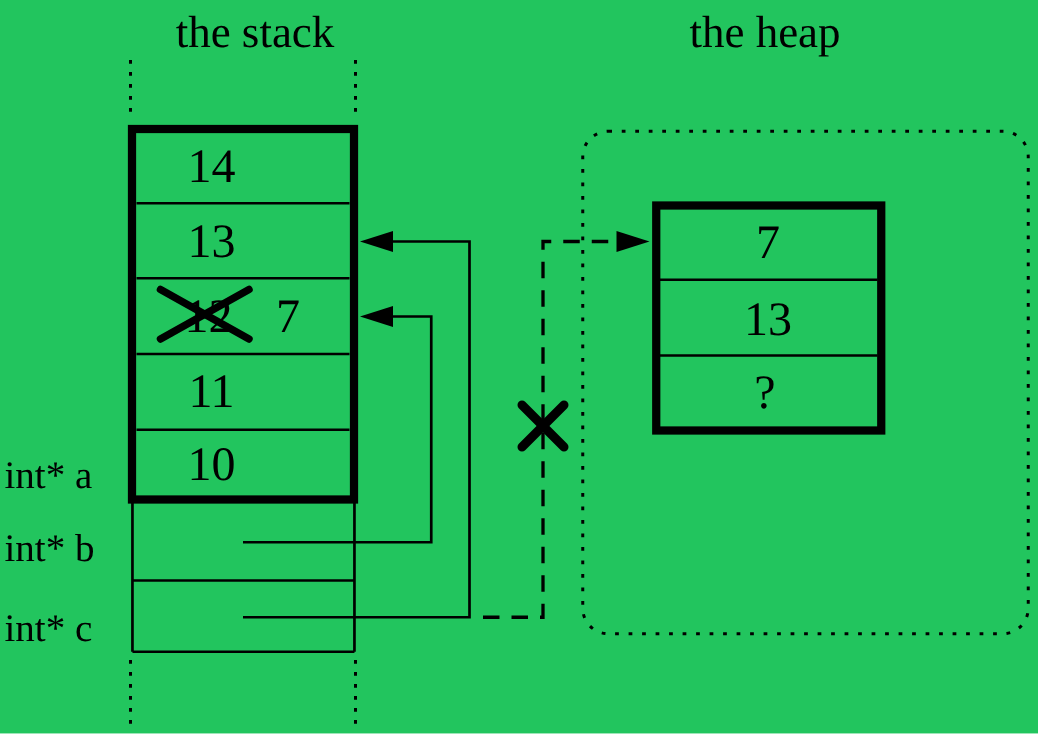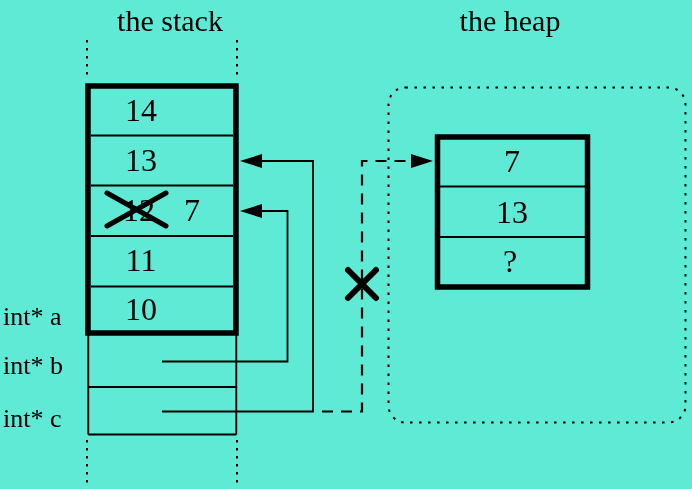--- a/index.html
+++ b/index.html
@@ -4,21 +4,21 @@
 <style>
   html, body {
     margin: 0;
     padding: 0;
     background: #ffffff;
   }
   #figure {
     position: relative;
     width: 692px;
     height: 489px;
-    background: #5eead4;
+    background: #22c55e;
     font-family: "Liberation Serif", "DejaVu Serif", serif;
   }
   svg text {
     fill: #000000;
     font-family: "Liberation Serif", "DejaVu Serif", serif;
   }
   .title-text   { font-size: 30px; }
   .value-text   { font-size: 32px; }
   .label-text   { font-size: 26px; }
   .thick-box    { fill: none; stroke: #000000; stroke-width: 5.5px; }

